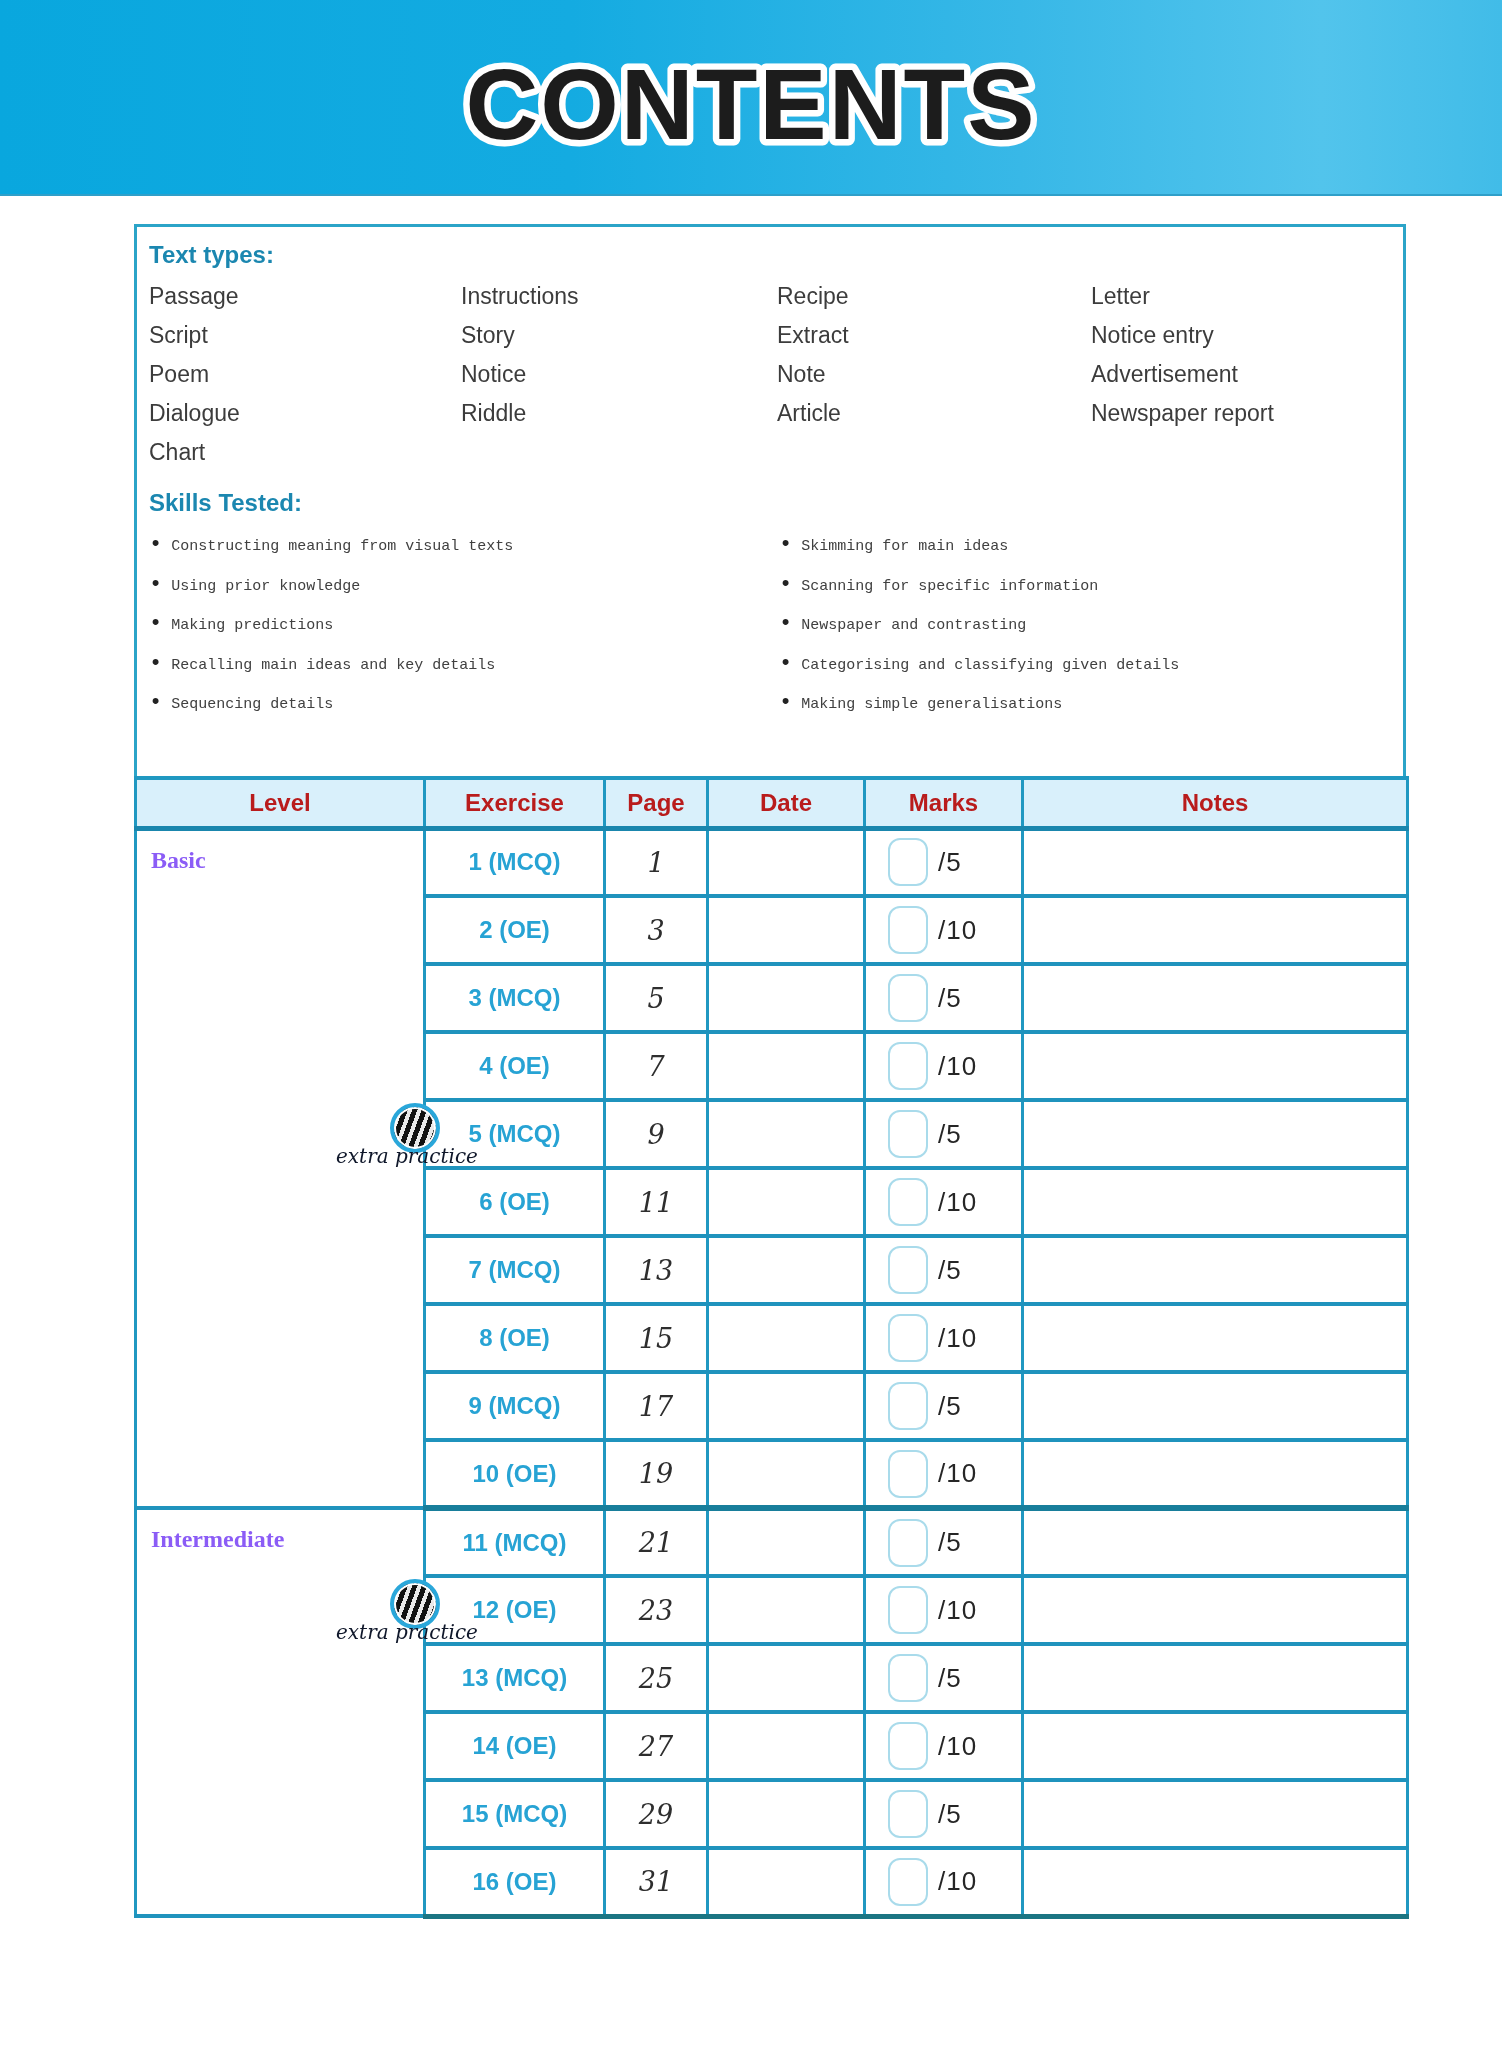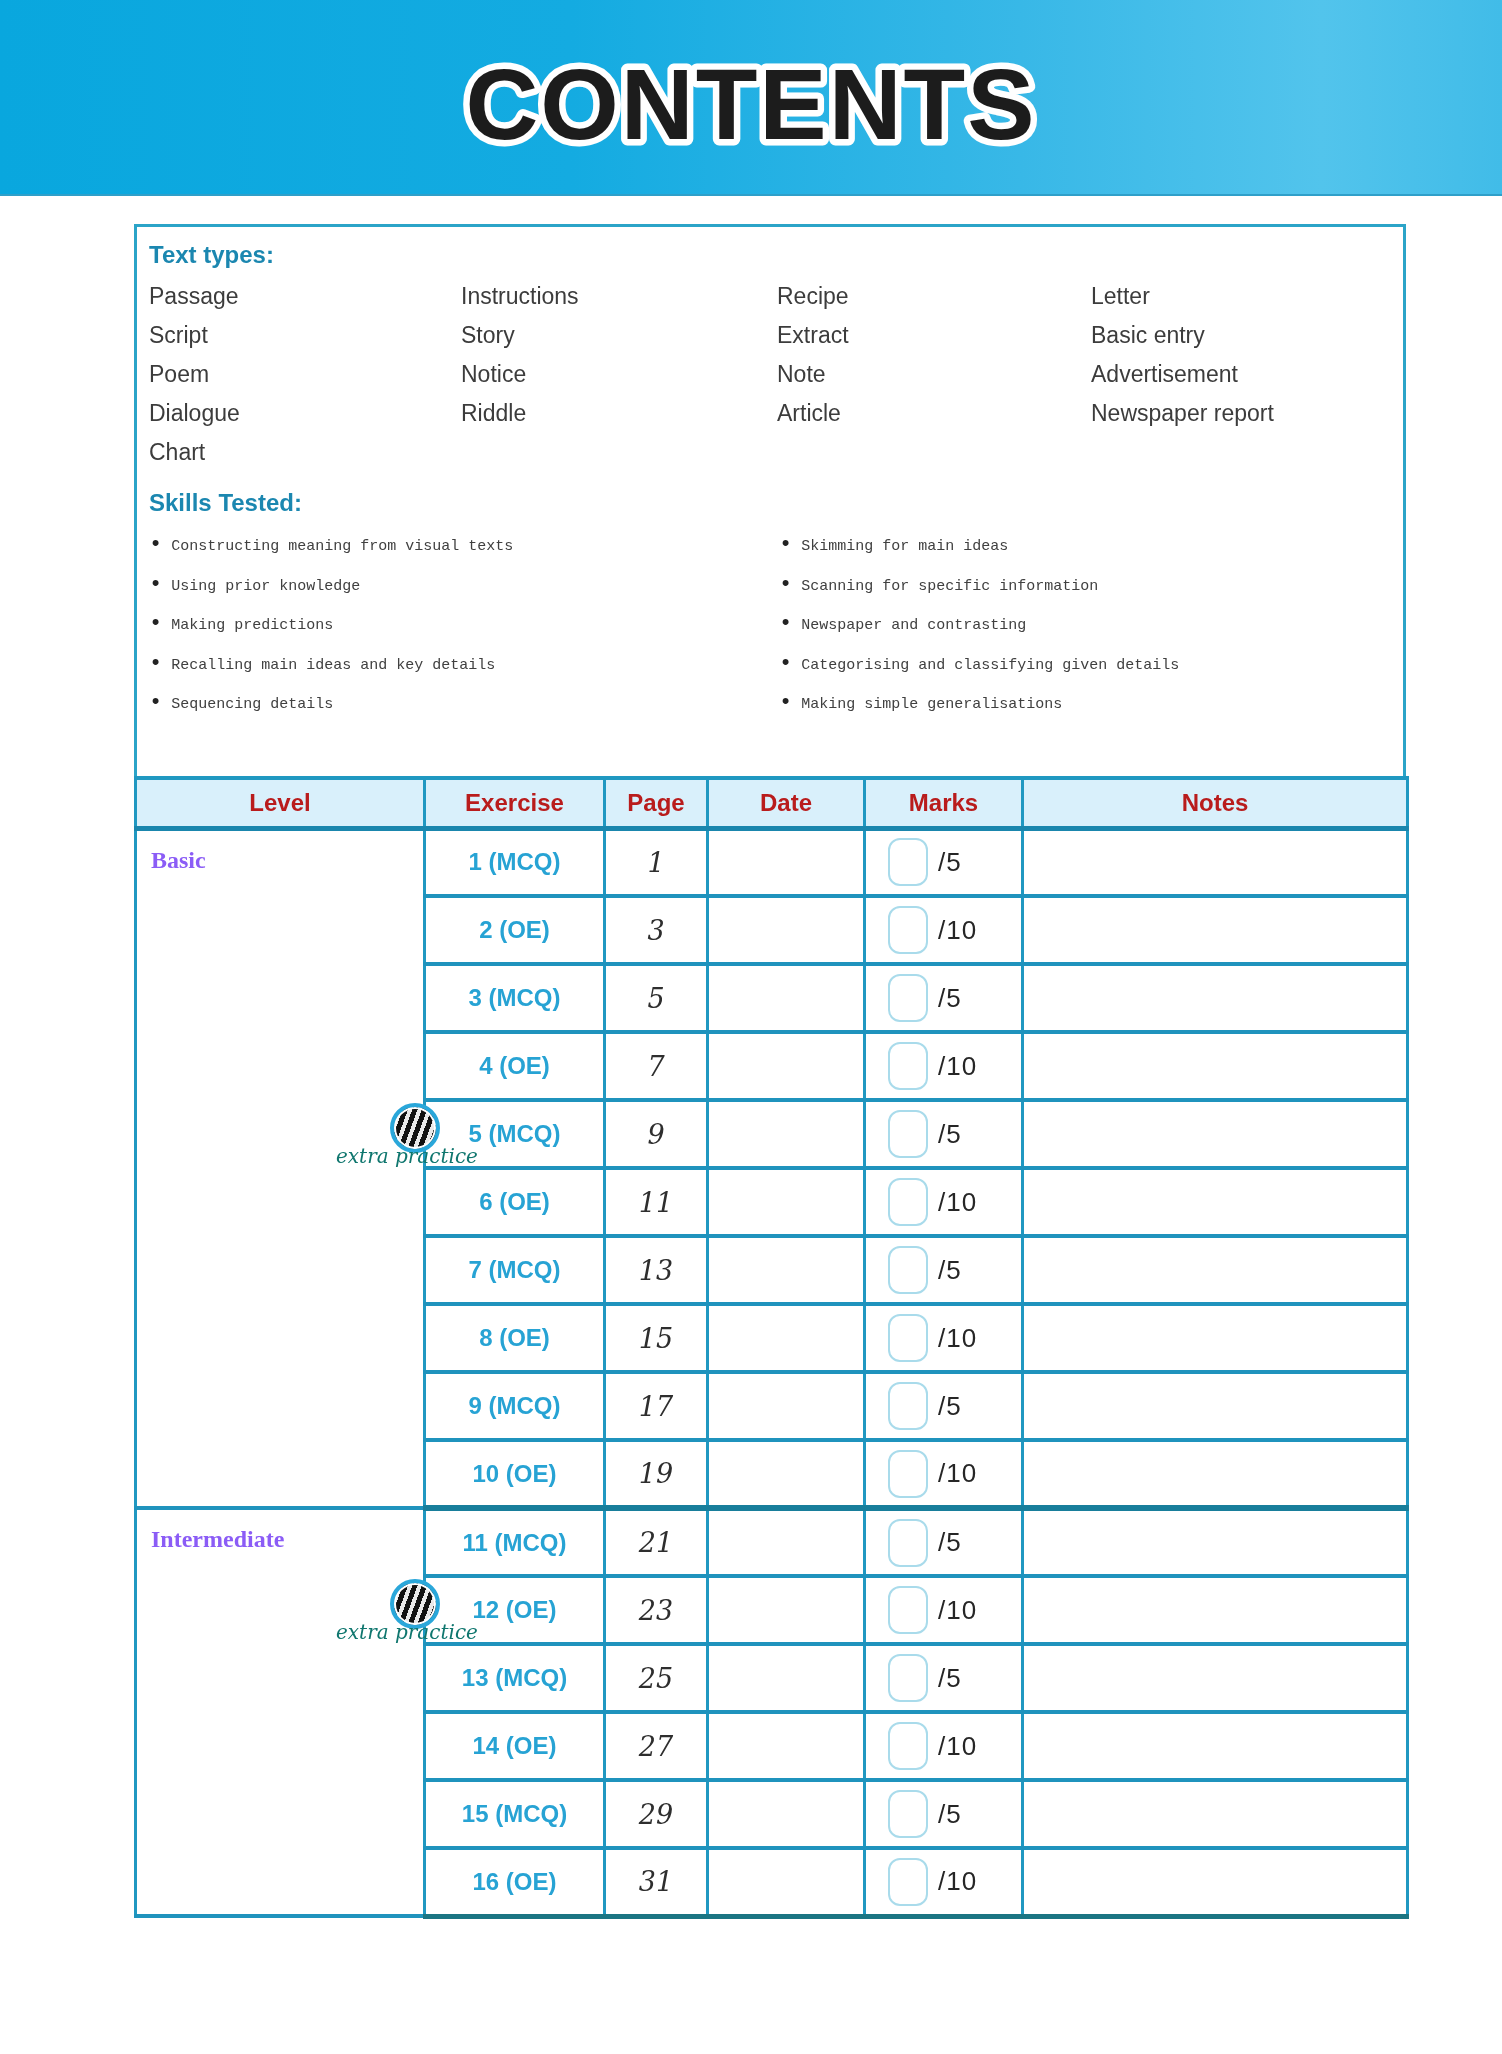--- a/index.html
+++ b/index.html
@@ -83,21 +83,21 @@
   .badge-5  { left:336px; top:1103px; }
   .badge-12 { left:336px; top:1579px; }
   .badge-circle {
     width:50px; height:50px; margin-left:54px; border-radius:50%;
     border:4px solid #2aa7da;
     background:repeating-linear-gradient(110deg,#111 0 5px,#e9e9e9 5px 9px);
     box-shadow:inset 0 0 0 2px #ffffff;
   }
   .badge-label {
     font-family:"DejaVu Serif", serif; font-style:italic; font-size:20px;
-    color:#0f766e; margin-top:-9px; white-space:nowrap;
+    color:#0f172a; margin-top:-9px; white-space:nowrap;
   }
 </style>
 </head>
 <body>
 
 <div class="page">
 
   <div class="banner">
     <svg viewBox="0 0 1502 196">
       <text x="751" y="140" text-anchor="middle">CONTENTS</text>
@@ -122,21 +122,21 @@
       <div>Riddle</div>
     </div>
     <div class="tt-col tt-col-2">
       <div>Recipe</div>
       <div>Extract</div>
       <div>Note</div>
       <div>Article</div>
     </div>
     <div class="tt-col tt-col-3">
       <div>Letter</div>
-      <div>Basic entry</div>
+      <div>Notice entry</div>
       <div>Advertisement</div>
       <div>Newspaper report</div>
     </div>
 
     <div class="heading-teal sk-heading">Skills Tested:</div>
 
     <div class="sk-col sk-col-left">
       <div>Constructing meaning from visual texts</div>
       <div>Using prior knowledge</div>
       <div>Making predictions</div>

